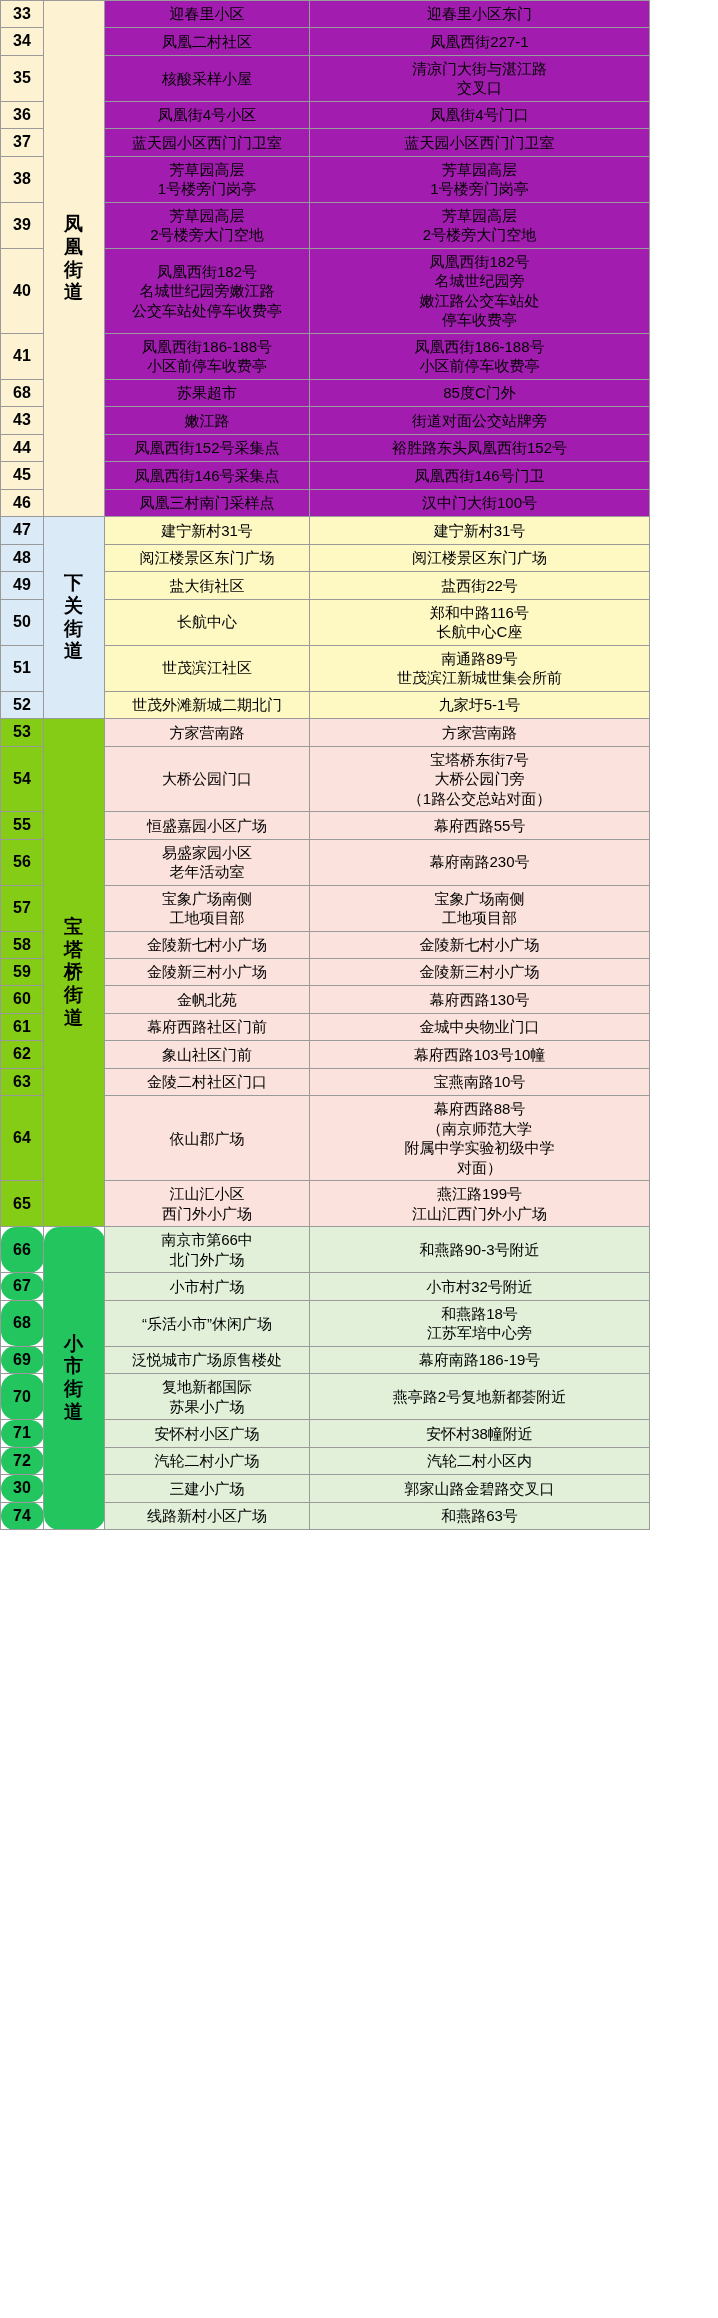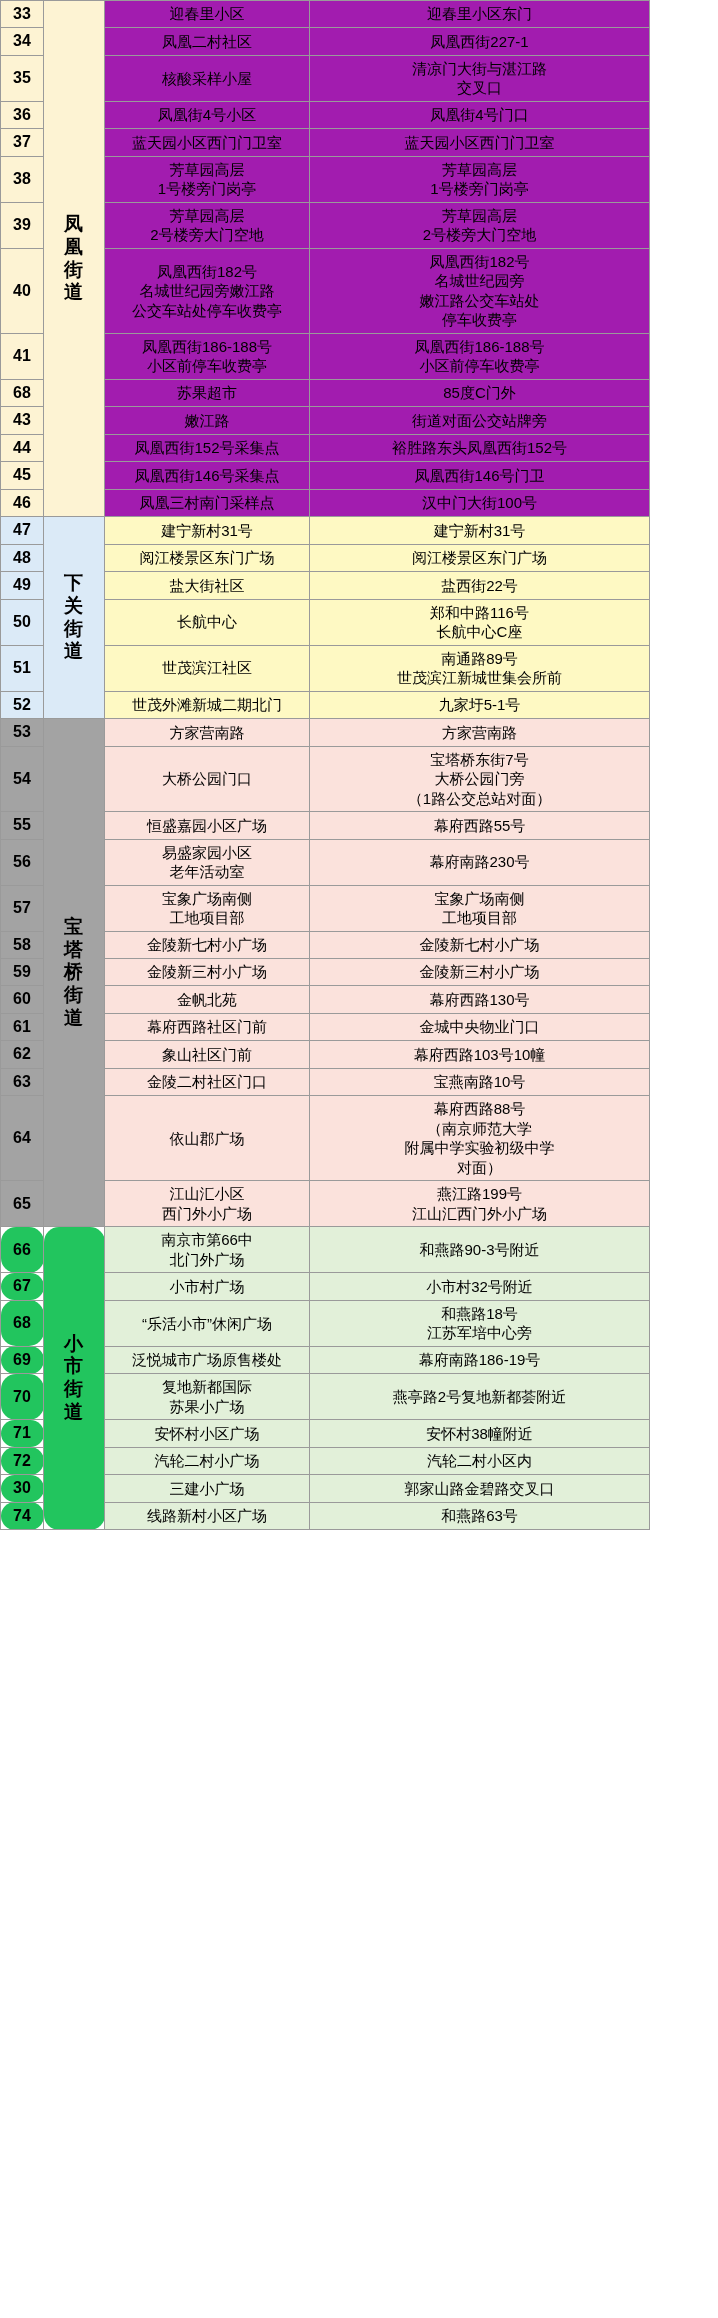--- a/index.html
+++ b/index.html
@@ -38,21 +38,21 @@
   }
   td.place{width:200px;}
   td.addr{width:auto;}
   
   .t-fh td{background:#a21caf;}
   .t-xg td{background:#fef9c3;}
   .t-btq td{background:#fbe2dc;}
   .t-xs td{background:#e2f0d9;}
   .t-fh td.num,.t-fh td.street{background:#fdf3d3;}
   .t-xg td.num,.t-xg td.street{background:#dbeaf7;margin-left:24px;}
-  .t-btq td.num,.t-btq td.street{background:#a3a3a3;margin-top:8px;}
+  .t-btq td.num,.t-btq td.street{background:#84cc16;margin-top:8px;}
   .t-xs td.num,.t-xs td.street{background:#22c55e;border-radius:15px;}
   .vline{line-height:1.3;}
 </style>
 </head>
 <body>
 
 <div id="sheet">
   <table>
     <tbody id="tbody">
         <tr class="t-fh">

